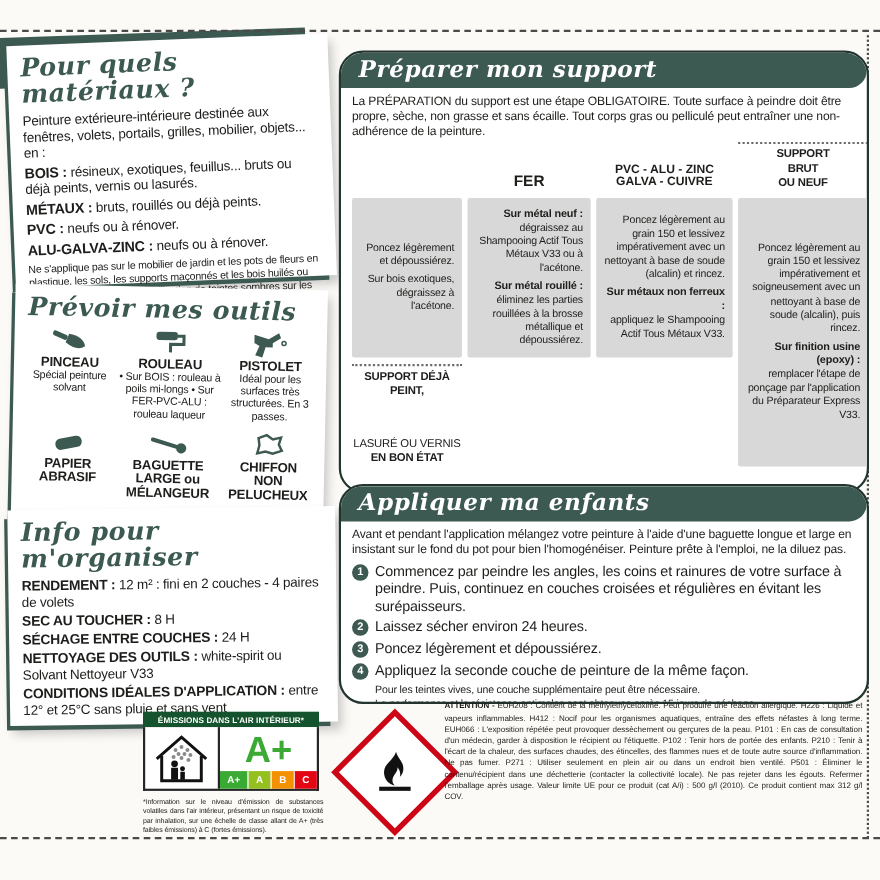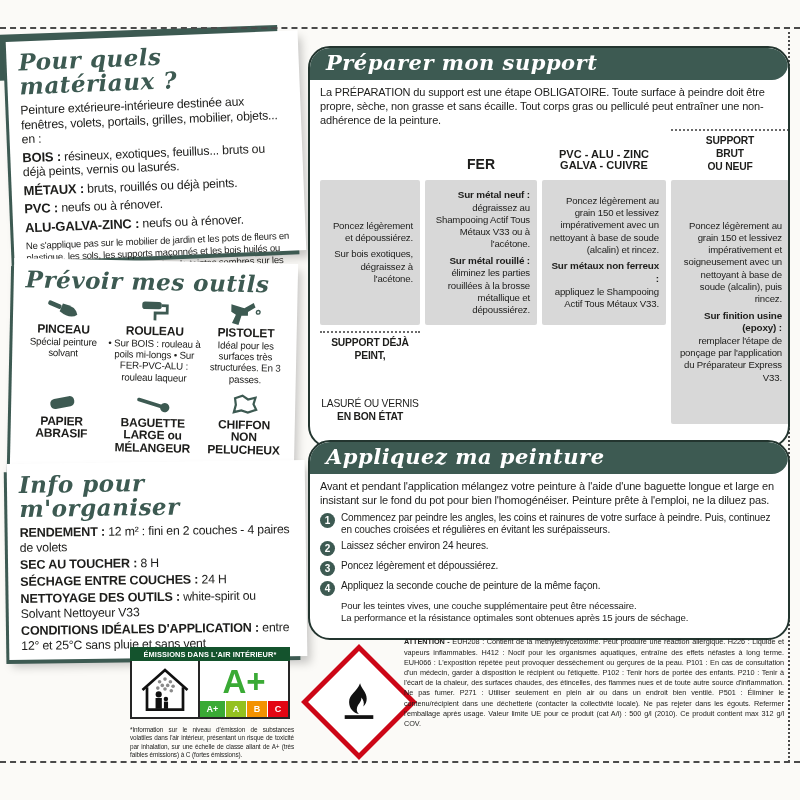--- a/index.html
+++ b/index.html
@@ -47,21 +47,21 @@
   .rh .nrm{display:block;font-weight:normal;margin-top:35px;}
   .cell{background:#d8d8d8;border-radius:2px;padding:7px 7px;text-align:right;
         font-size:9.6px;line-height:1.28;display:flex;flex-direction:column;justify-content:center;letter-spacing:-.15px;}
   .cell p{margin:2px 0;}
   .cell b{display:block;font-size:9.9px;}
   .pvcmerge{grid-column:4;grid-row:2 / span 2;}
   
   .step{display:flex;gap:6px;align-items:flex-start;margin:4px 0;}
   .stepnum{width:15px;height:15px;border-radius:50%;background:#3d5a52;color:#fff;font-size:10px;font-weight:bold;
            text-align:center;line-height:15px;flex-shrink:0;margin-top:1px;}
-  .steptext{font-size:10px;line-height:1.2;letter-spacing:-.15px;}
+  .steptext{font-size:13px;line-height:1.2;letter-spacing:-.15px;}
   .stepnotes{margin-left:21px;font-size:9.6px;line-height:1.28;letter-spacing:-.15px;}
   
   .badge{position:absolute;left:25px;top:663px;width:80px;height:80px;border-radius:18px;border:3px solid #a3a3a3;
          background:linear-gradient(#ffffff,#e3e3e3);display:flex;flex-direction:column;align-items:center;justify-content:center;gap:1px;
          box-shadow:0 2px 4px rgba(0,0,0,.25);}
   .badge .b1{font-size:7.5px;font-weight:bold;color:#4c4c4c;letter-spacing:.3px;}
   .badge .b2{font-size:15px;font-weight:bold;color:#3d3d3d;letter-spacing:.5px;line-height:.9;}
   .flag{width:46px;height:19px;border:2px solid #4a4a4a;display:flex;margin:2px 0;}
   .flag div{flex:1;}
   .badge .b3{font-size:13px;font-weight:bold;color:#3d3d3d;}
@@ -217,21 +217,21 @@
           <p>Poncez légèrement au grain 150 et lessivez impérativement et soigneusement avec un nettoyant à base de soude (alcalin), puis rincez.</p>
           <p><b>Sur finition usine (epoxy) :</b><span>remplacer l'étape de ponçage par l'application du Préparateur Express V33.</span></p>
         </div>
 
       </div>
     </div>
   </section>
 
   <section class="panel panel2">
     <div class="panel-head">
-      <h2 class="script">Appliquez ma peinture</h2>
+      <h2 class="script">Appliquer ma enfants</h2>
     </div>
     <div class="panel-body">
       <p class="intro">Avant et pendant l'application mélangez votre peinture à l'aide d'une baguette longue et large en insistant sur le fond du pot pour bien l'homogénéiser. Peinture prête à l'emploi, ne la diluez pas.</p>
       <div class="step">
         <span class="stepnum">1</span>
         <div class="steptext">Commencez par peindre les angles, les coins et rainures de votre surface à peindre. Puis, continuez en couches croisées et régulières en évitant les surépaisseurs.</div>
       </div>
       <div class="step">
         <span class="stepnum">2</span>
         <div class="steptext">Laissez sécher environ 24 heures.</div>

